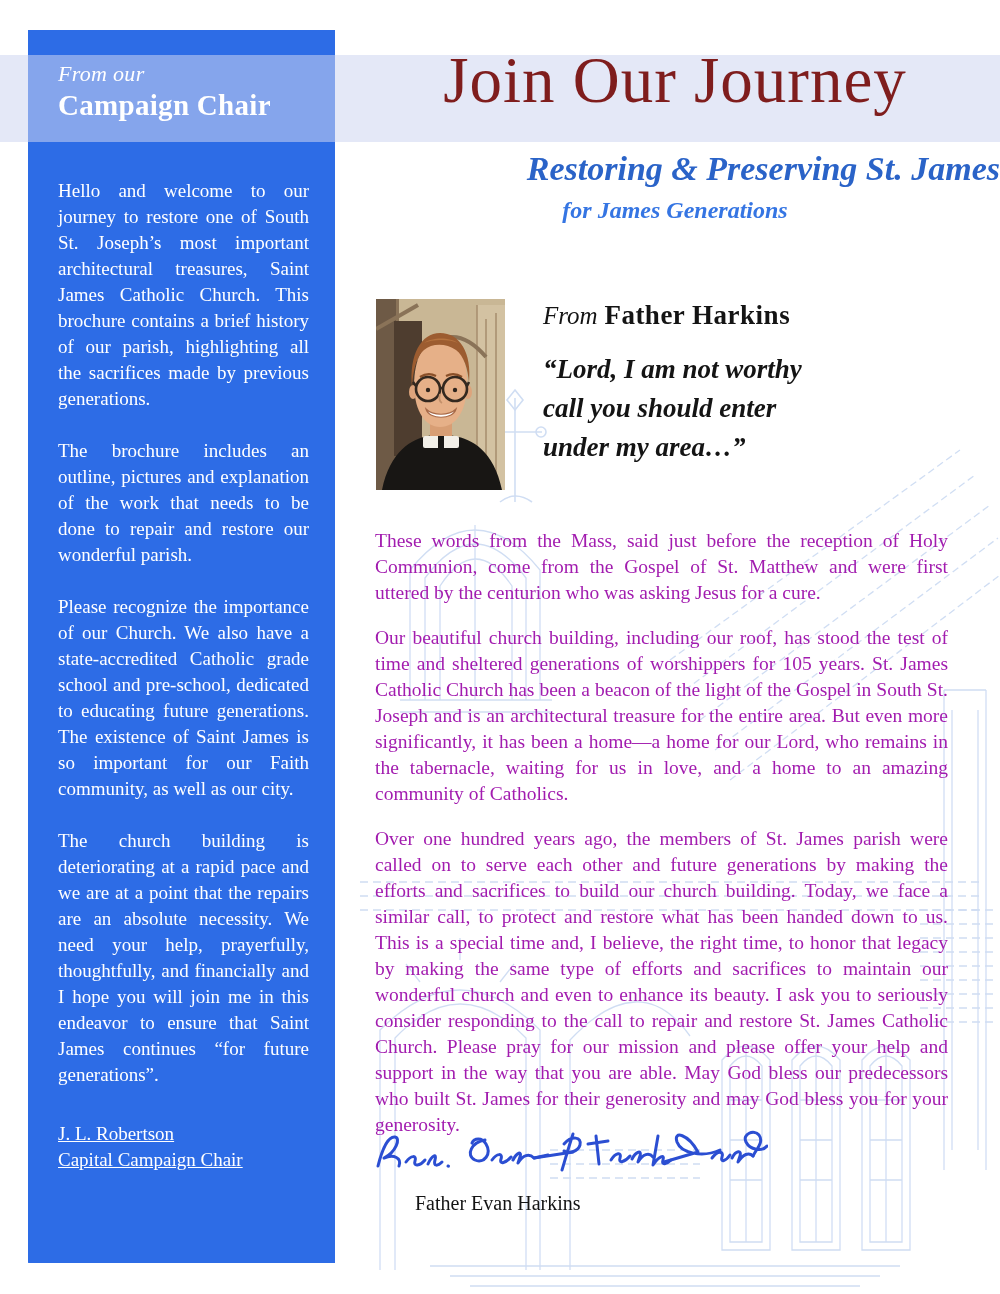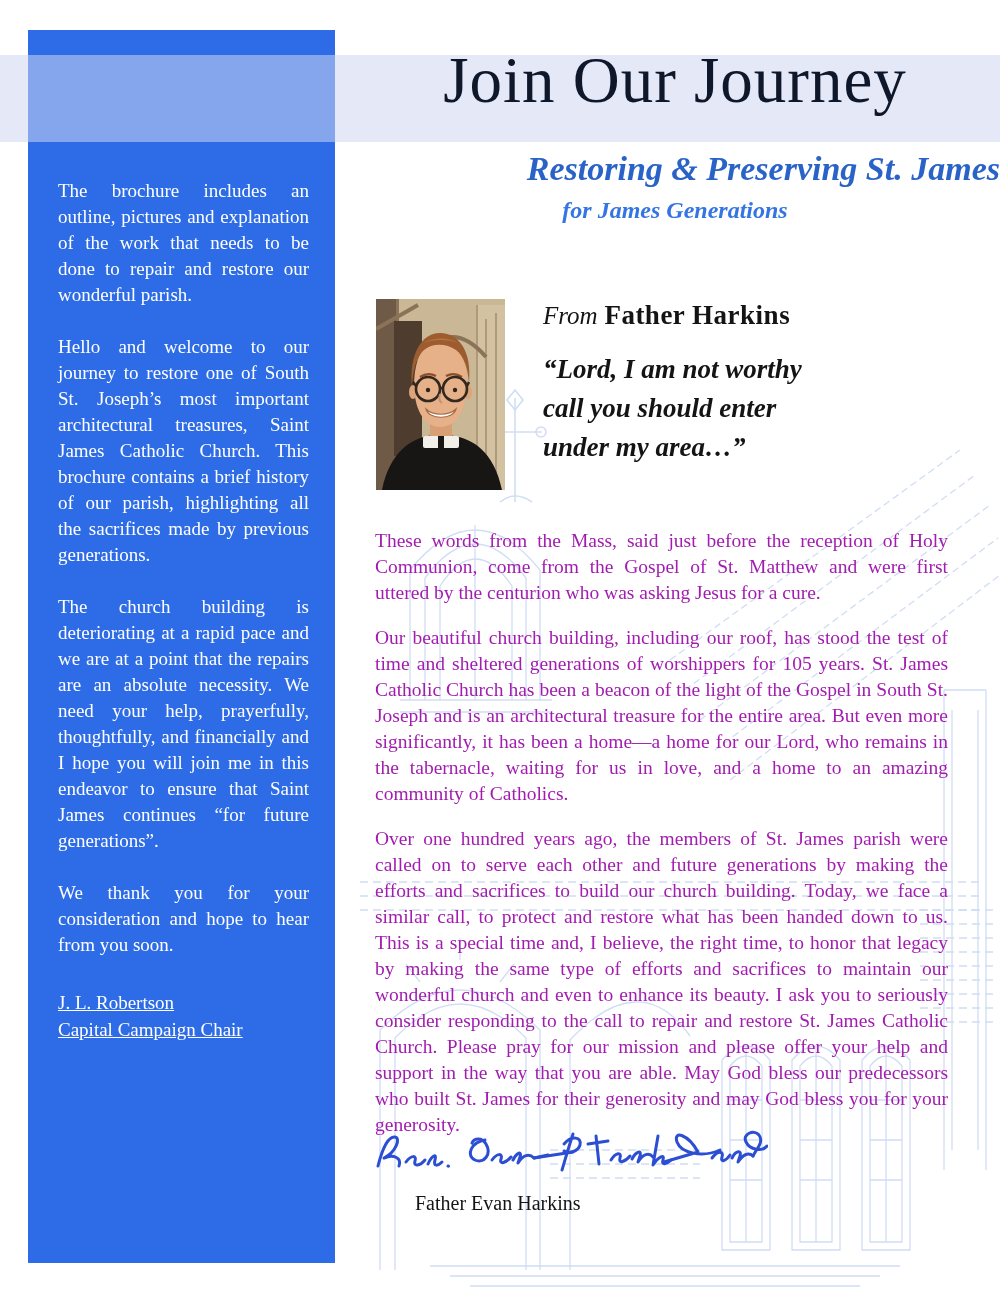--- a/index.html
+++ b/index.html
@@ -16,21 +16,21 @@
   .sidebar-eyebrow{font-style:italic; font-size:22px; letter-spacing:.3px;}
   .sidebar-title{font-weight:bold; font-size:29px; margin-top:4px; letter-spacing:.3px;}
   .sidebar-body{position:absolute; left:58px; top:178px; width:251px; z-index:3; color:#ffffff;
     font-size:19px; line-height:1.37; text-align:justify;}
   .sidebar-body p{margin:0 0 26px 0;}
   .signoff{margin-top:32px; text-align:left; line-height:1.38;text-decoration:underline;}
   .page-number{position:absolute; left:17px; bottom:12px; z-index:3; color:#ffffff;
     font-style:italic; font-size:24px;}
   
   .main-title{position:absolute; left:350px; width:650px; top:48px; z-index:3;
-    text-align:center; font-size:65px; color:#0f172a; letter-spacing:1px; line-height:1;}
+    text-align:center; font-size:65px; color:#7f1d1d; letter-spacing:1px; line-height:1;}
   .subtitle{position:absolute; left:350px; width:650px; top:150px; z-index:3;
     text-align:right; font-size:34px; font-weight:bold; font-style:italic; color:#2a63c8;}
   .subtitle2{position:absolute; left:350px; width:650px; top:197px; z-index:3;
     text-align:center; font-size:24px; font-weight:bold; font-style:italic; color:#3575e3;}
   .photo{position:absolute; left:376px; top:299px; width:129px; height:191px; z-index:3;}
   .letter-head{position:absolute; left:543px; top:300px; z-index:3; font-size:27px; color:#141414;}
   .letter-head .from{font-style:italic; font-size:25px;}
   .letter-head .author{font-weight:bold; letter-spacing:.5px;}
   .pull-quote{position:absolute; left:543px; top:350px; width:350px; z-index:3;
     font-size:27px; font-weight:bold; font-style:italic; line-height:39px; color:#141414;}
@@ -107,26 +107,30 @@
     <path d="M604 420 V900 M646 420 V900 M604 420 H646"></path>
     <path d="M612 440 V880 M638 440 V880"></path>
 
     <path d="M90 996 H560 M110 1006 H540 M130 1016 H520"></path>
   </svg>
 
   <aside class="sidebar"></aside>
 
   <div class="stripe"></div>
 
+  <div class="sidebar-header">
+    <div class="sidebar-eyebrow">From our</div>
+    <div class="sidebar-title">Campaign Chair</div>
+  </div>
 
   <div class="sidebar-body">
+    <p>Hello and welcome to our journey to restore one of South St. Joseph’s most important architectural treasures, Saint James Catholic Church. This brochure contains a brief history of our parish, highlighting all the sacrifices made by previous generations.</p>
     <p>The brochure includes an outline, pictures and explanation of the work that needs to be done to repair and restore our wonderful parish.</p>
-    <p>Hello and welcome to our journey to restore one of South St. Joseph’s most important architectural treasures, Saint James Catholic Church. This brochure contains a brief history of our parish, highlighting all the sacrifices made by previous generations.</p>
+    <p>Please recognize the importance of our Church. We also have a state-accredited Catholic grade school and pre-school, dedicated to educating future generations. The existence of Saint James is so important for our Faith community, as well as our city.</p>
     <p>The church building is deteriorating at a rapid pace and we are at a point that the repairs are an absolute necessity. We need your help, prayerfully, thoughtfully, and financially and I hope you will join me in this endeavor to ensure that Saint James continues “for future generations”.</p>
-    <p>We thank you for your consideration and hope to hear from you soon.</p>
     <div class="signoff">
       <div>J. L. Robertson</div>
       <div>Capital Campaign Chair</div>
     </div>
   </div>
   <div class="page-number">2</div>
 
   <div class="main-title">Join Our Journey</div>
   <div class="subtitle">Restoring &amp; Preserving St. James</div>
   <div class="subtitle2">for James Generations</div>

